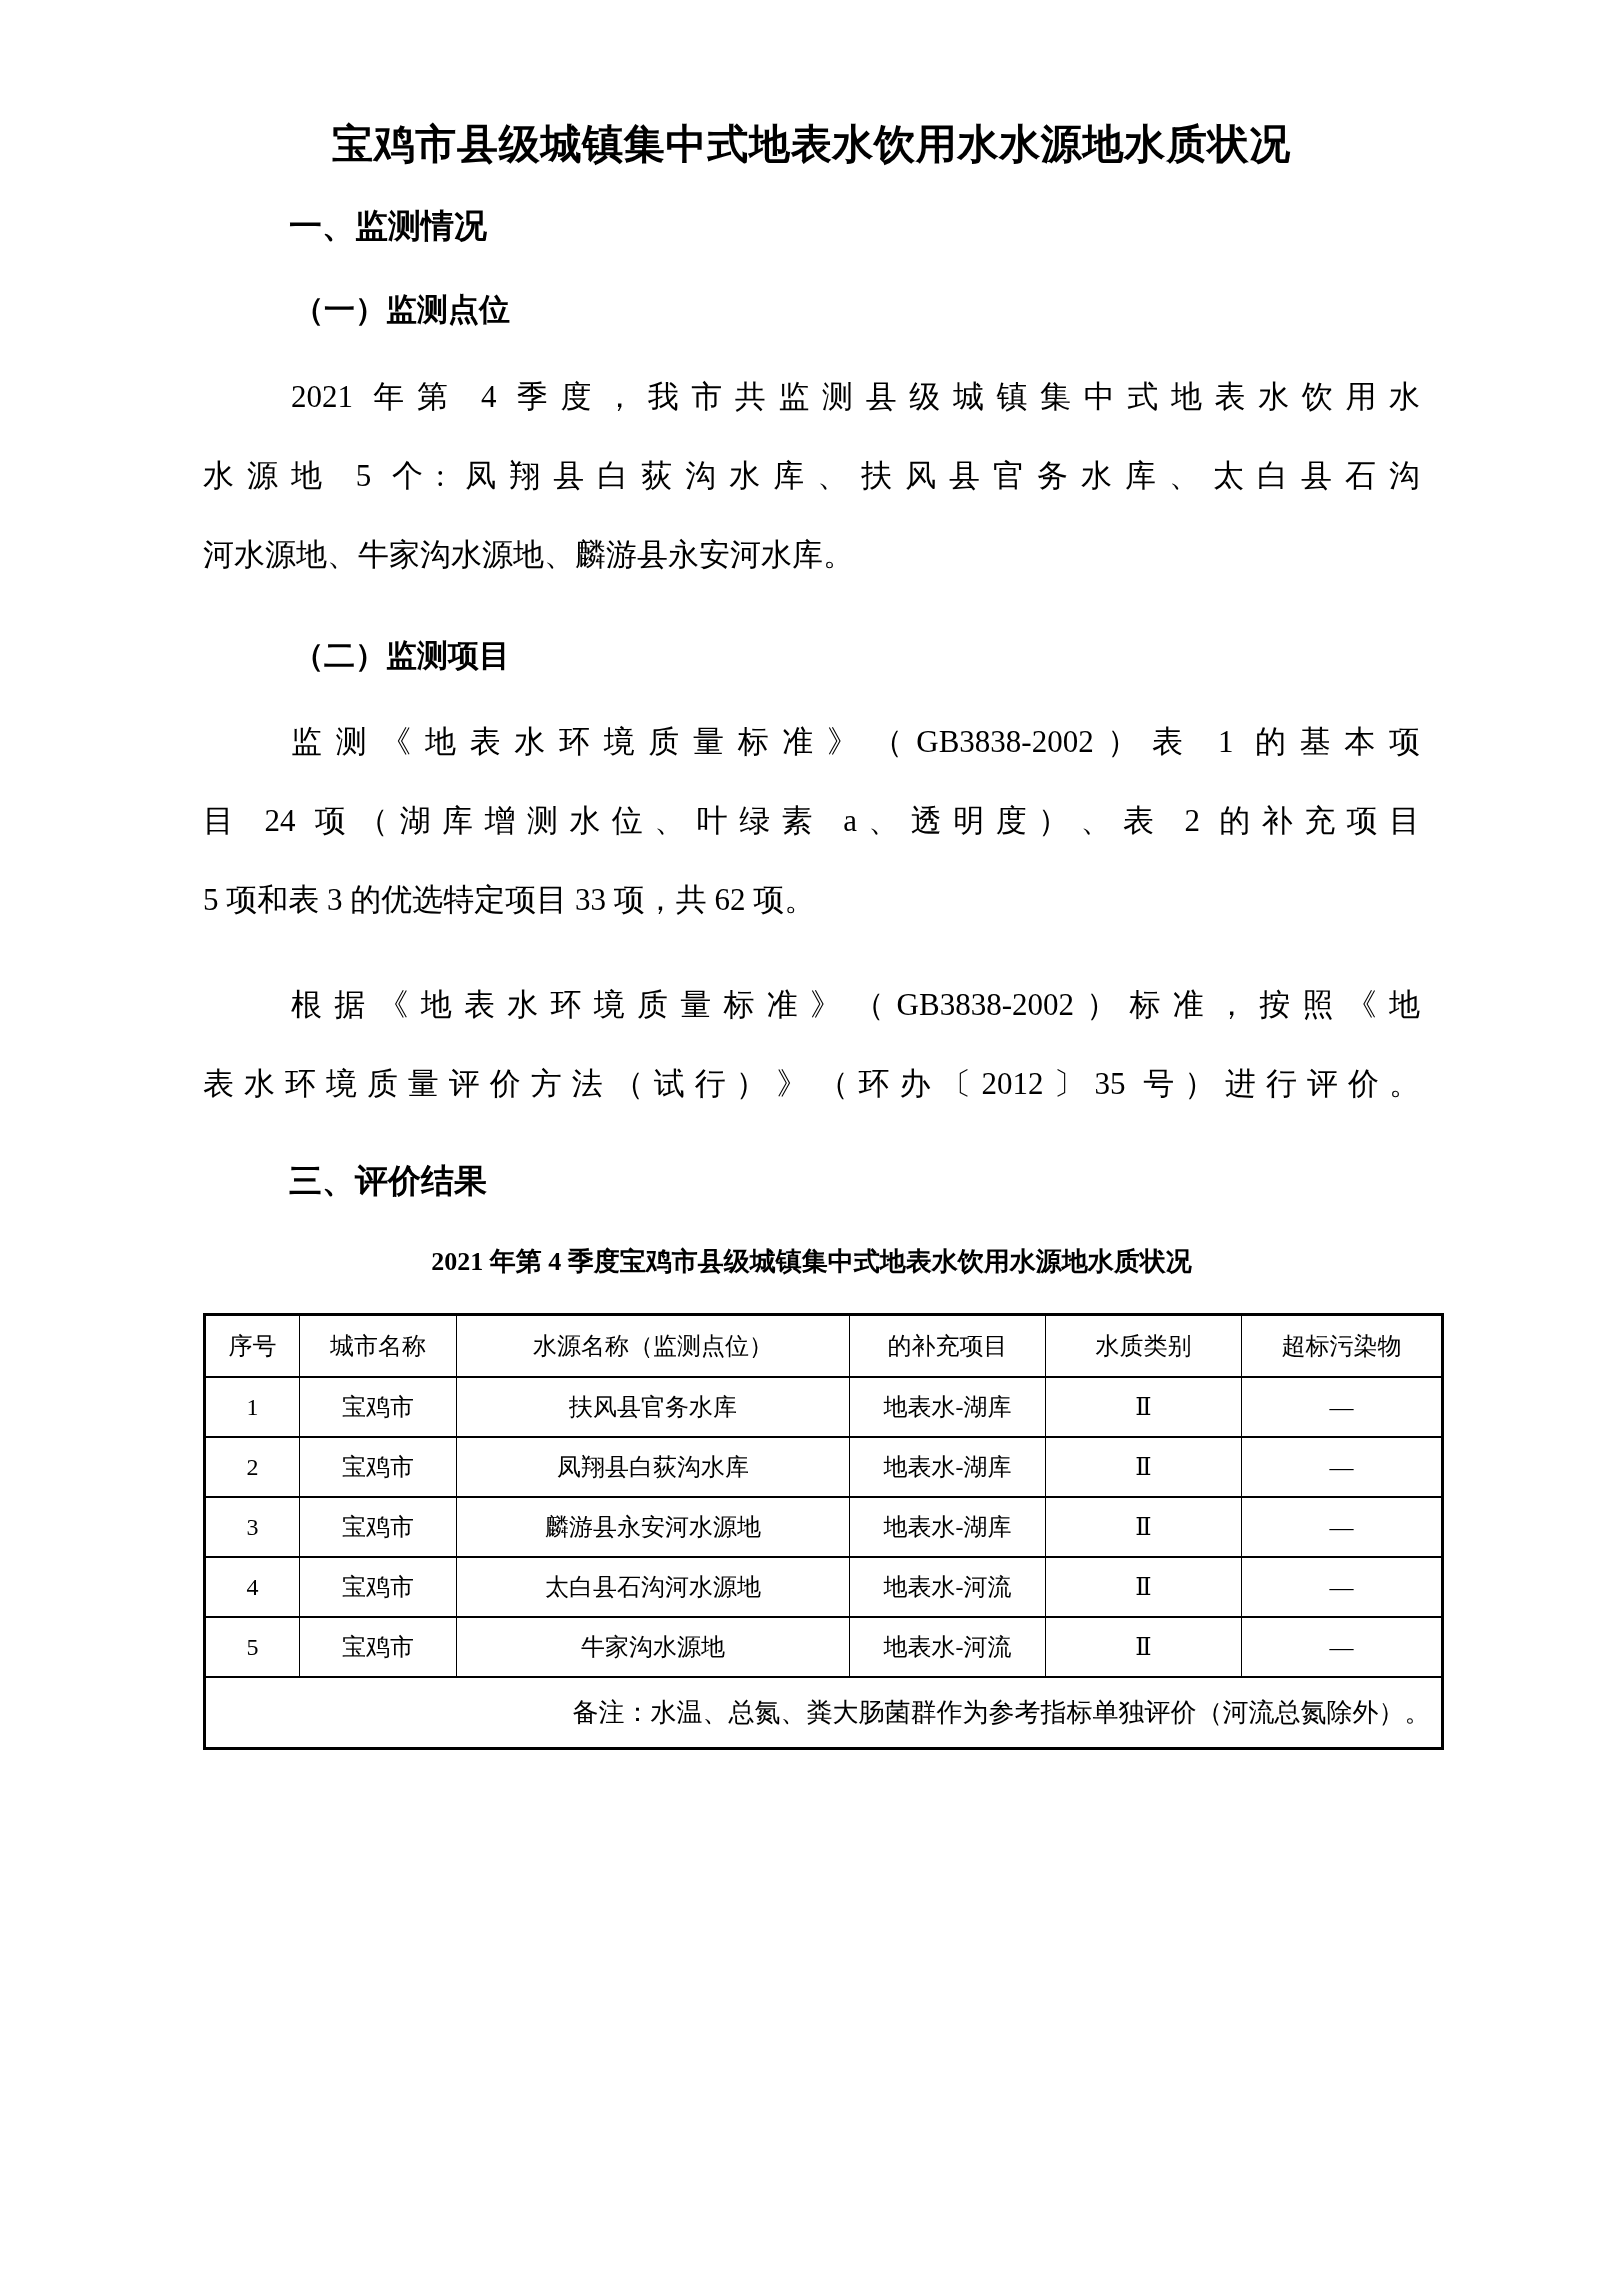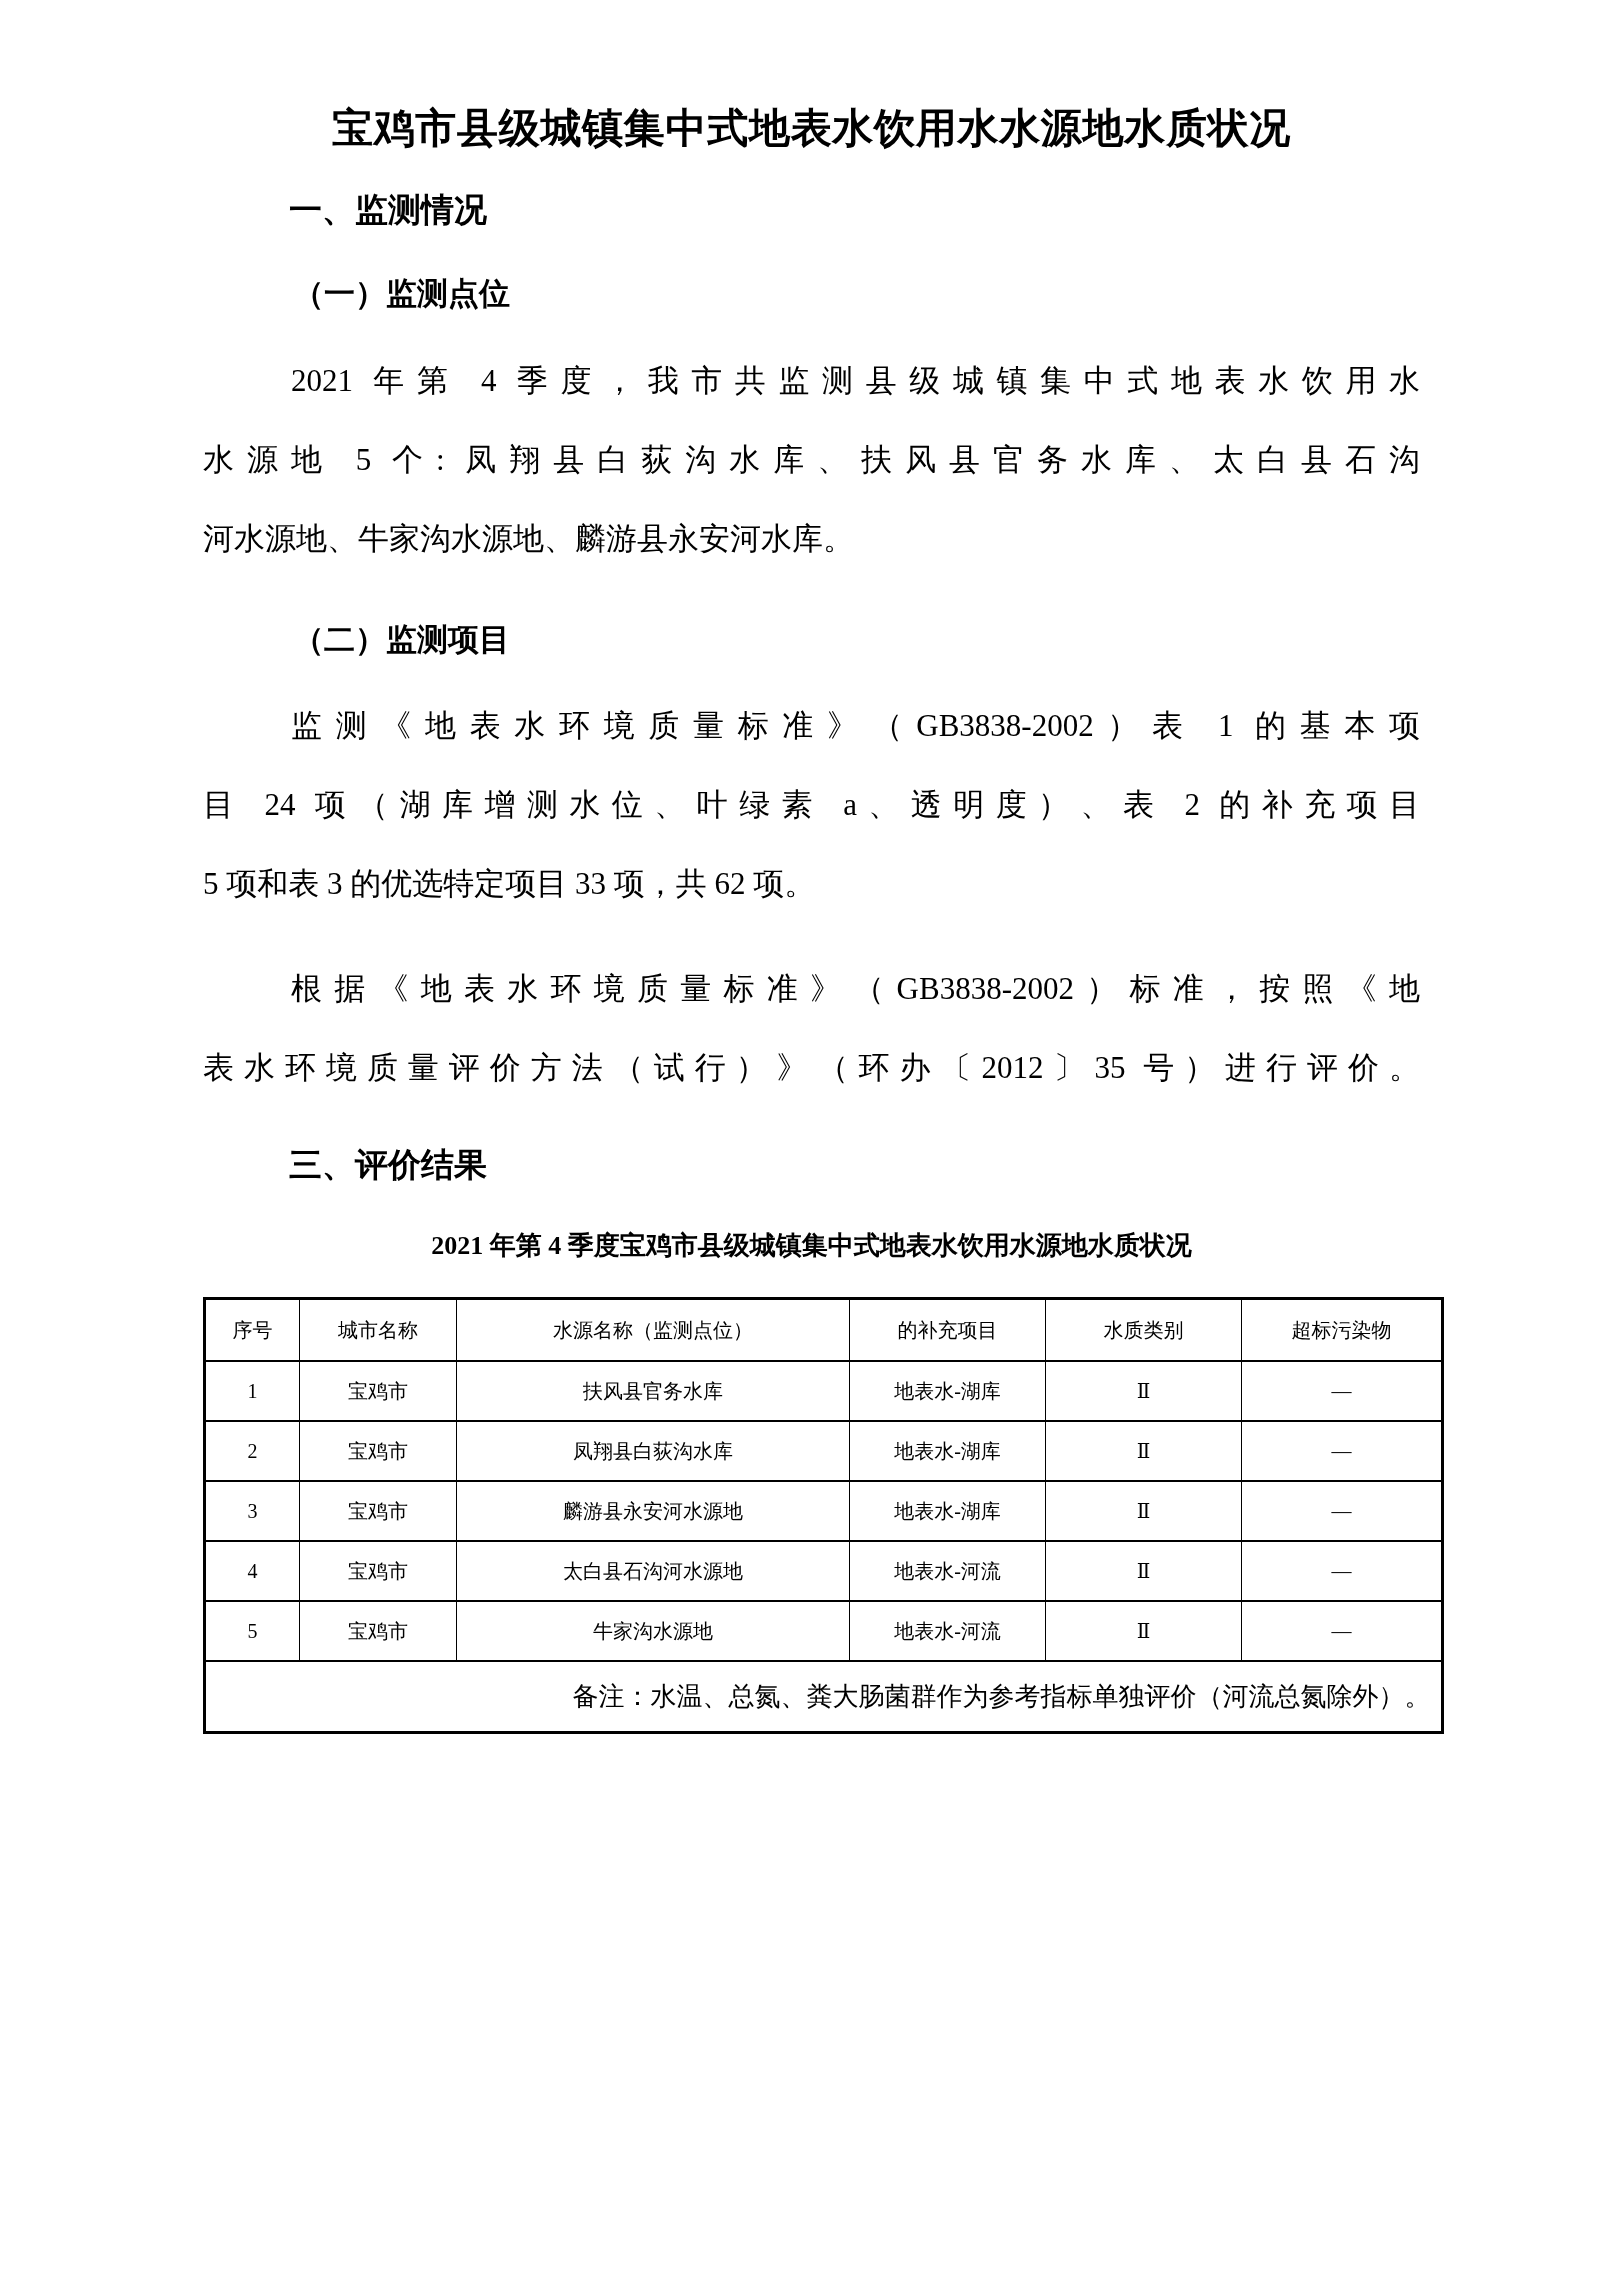--- a/index.html
+++ b/index.html
@@ -12,21 +12,21 @@
     width: 1623px;
     height: 2295px;
     background: #ffffff;
     color: #000000;
     box-sizing: border-box;
     padding: 0 203px;
     overflow: hidden;
     font-family: "Liberation Serif", "DejaVu Serif", serif;
   }
   .title {
-    margin: 0;
+    margin: 16px;
     padding-top: 104px;
     text-align: center;
     font-size: 41px;
     line-height: 1.18;
     font-weight: 700;
     letter-spacing: 0.7px;
   }
   .subtitle {
     margin-top: 38px;
     text-align: center;
@@ -77,21 +77,21 @@
     border: 3.9px solid #000;
   }
   table.report th,
   table.report td {
     border-left: 1.3px solid #000;
     border-right: 1.3px solid #000;
     border-top: 2.6px solid #000;
     border-bottom: 2.6px solid #000;
     text-align: center;
     vertical-align: middle;
-    font-size: 20px;
+    font-size: 24px;
     font-weight: 400;
     padding: 0;
     height: 58px;
     overflow: hidden;
   }
   table.report thead th { height: 60px; }
   table.report td.note-cell {
     text-align: right;
     height: auto;
     padding: 17px 10.5px 17px 9.2px;

